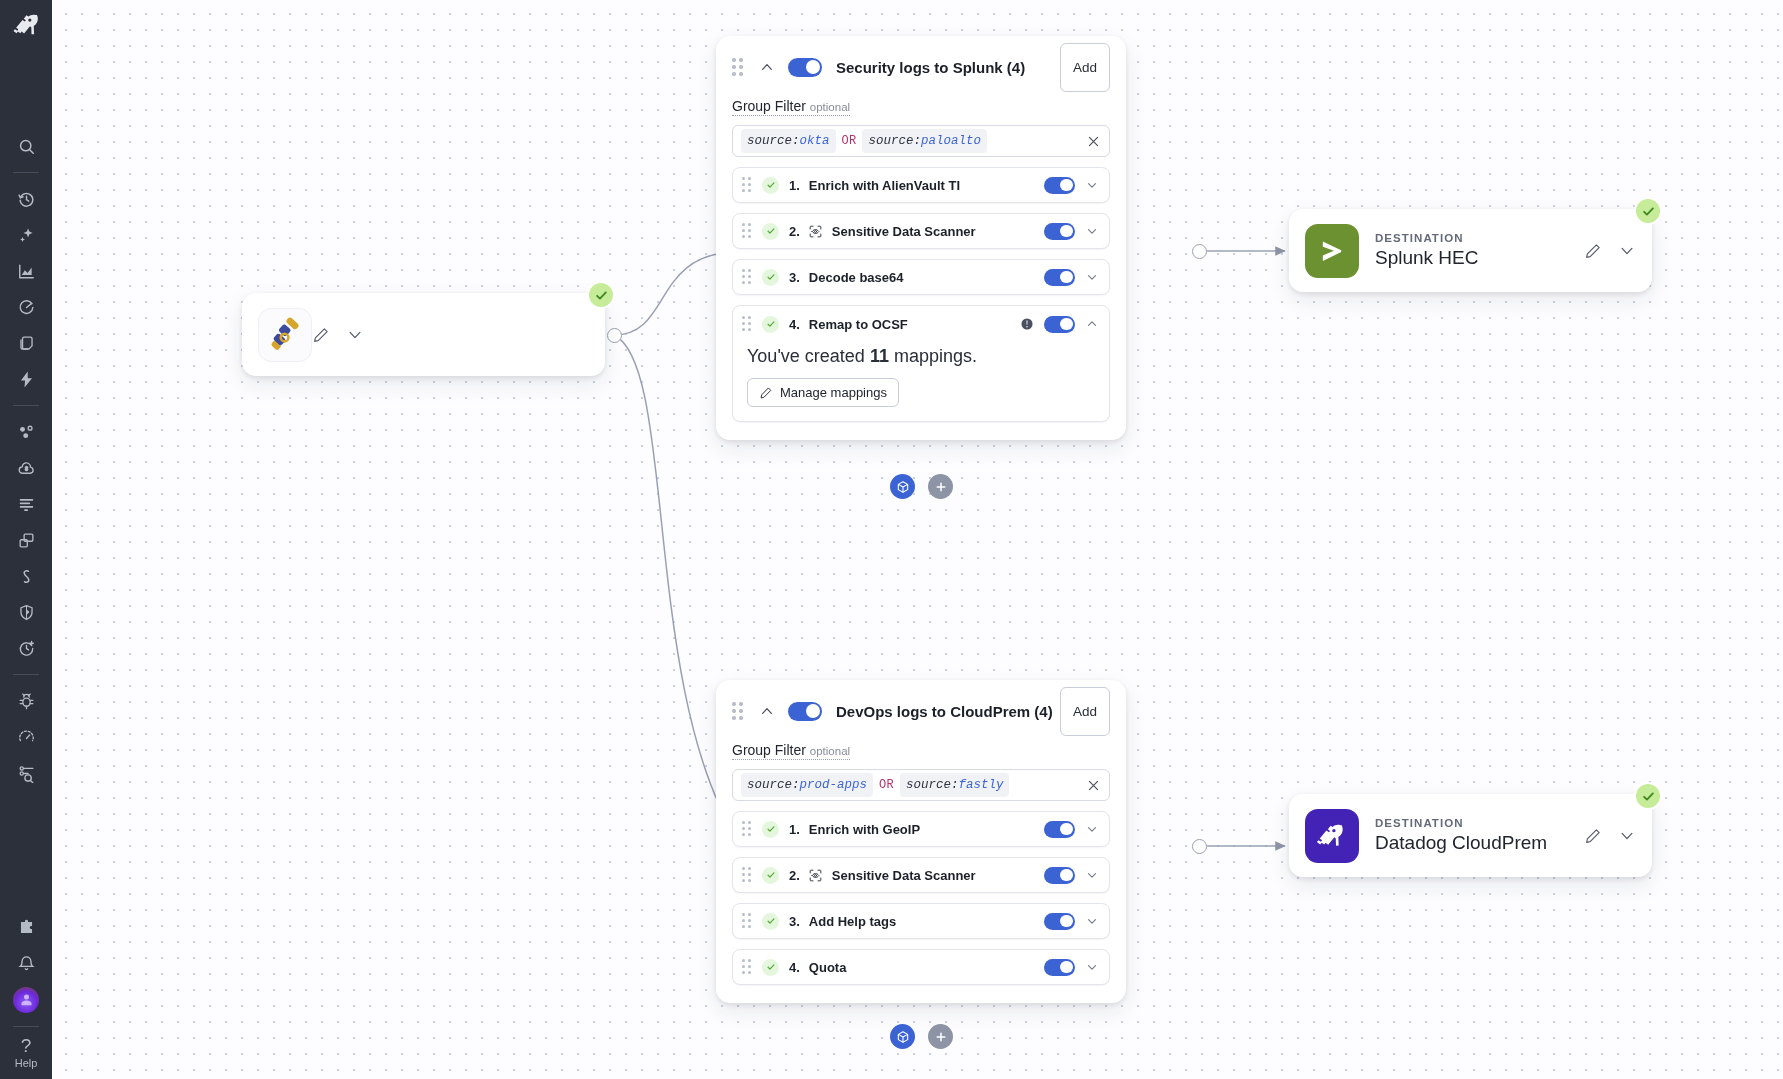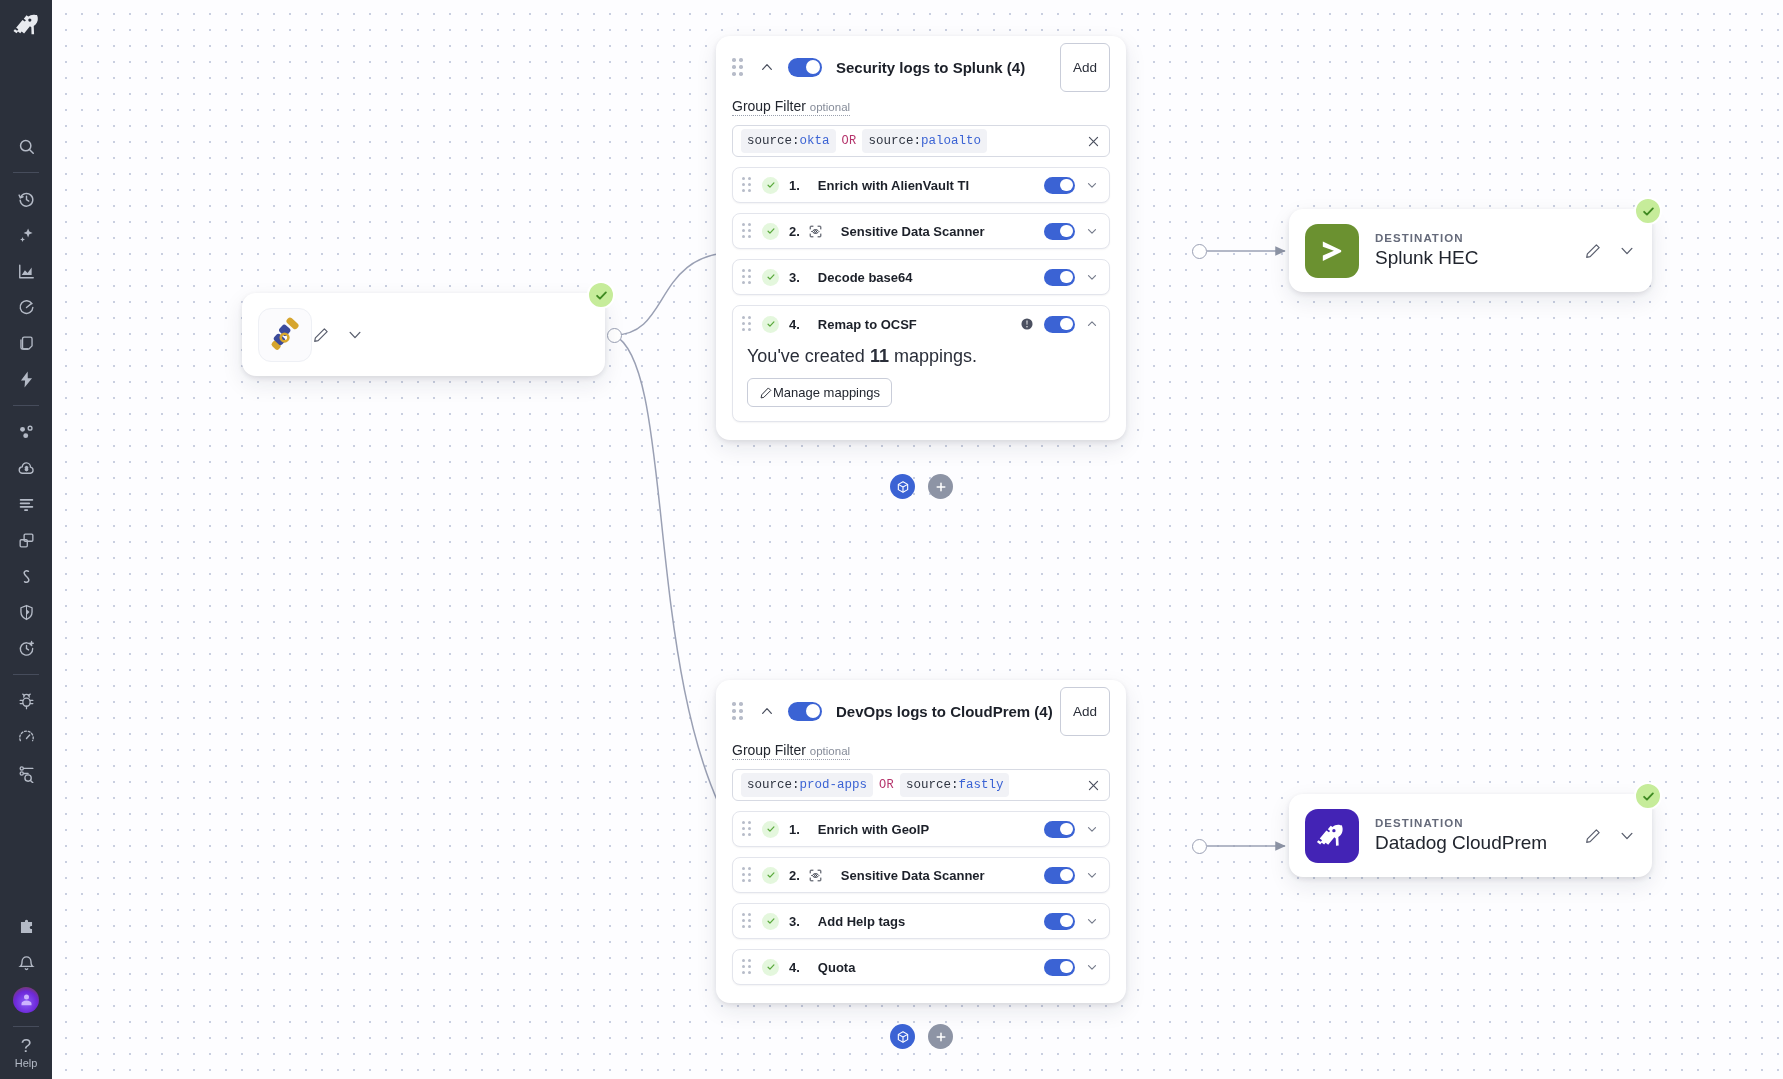--- a/index.html
+++ b/index.html
@@ -139,21 +139,21 @@
     margin-top: 14px; font-size: 14px; color: #22262f;
     border-bottom: 1.5px dotted #9aa0ae; display: inline-block; padding-bottom: 1px;
   }
   .filter-label .opt { font-size: 11.5px; color: #868c99; border: 0; }
   .filter-box {
     margin-top: 9px; height: 32px; border: 1px solid #d7dae3; border-radius: 6px;
     background: #fff; display: flex; align-items: center; padding: 0 8px; gap: 6px;
   }
   .chip {
     font-family: "Liberation Mono", monospace; font-size: 12.5px;
-    background: #f1f2f6; border-radius: 4px; padding: 5px 6px; color: #2e3440;
+    background: #f1f2f6; border-radius: 4px; padding: 5px 6px; color: #2e3440; font-style: italic;
   }
   .chip .v { color: #3b63d4; }
   .op {
     font-family: "Liberation Mono", monospace; font-size: 12px; color: #b5336b;
     letter-spacing: .02em;
   }
   .filter-x { margin-left: auto; color: #4a4f5e; cursor: pointer; display:flex; }
   .filter-x svg { width: 15px; height: 15px; display:block; }
 
   
@@ -172,34 +172,34 @@
   }
   .step-dots i { width: 3px; height: 3px; border-radius: 50%; background: #b7bcc9; display:block; }
   .step-ok {
     width: 17px; height: 17px; border-radius: 50%;
     background: #e4f7dd; display:flex; align-items:center; justify-content:center; flex:none;
   }
   .step-ok svg { width: 10px; height: 10px; color: #5aa93c; }
   .step-num { margin-left: 10px; font-size: 13px; font-weight: 700; color: #1c2029; }
   .step-icon { margin-left: 8px; color: #3a3f4c; display: flex; }
   .step-icon svg { width: 15px; height: 15px; display:block; }
-  .step-name { margin-left: 18px; font-size: 13px; font-weight: 700; color: #1c2029; }
+  .step-name { margin-left: 9px; font-size: 13px; font-weight: 700; color: #1c2029; }
   .step-right { margin-left: auto; display: flex; align-items: center; gap: 10px; }
   .warn { color: #4b5060; display: flex; }
   .warn svg { width: 14px; height: 14px; display:block; }
   .step-caret { color: #767c8c; cursor: pointer; display: flex; }
   .step-caret svg { width: 14px; height: 14px; display:block; }
 
   .step-body { padding: 4px 14px 14px 14px; }
   .step-body p { font-size: 18px; color: #2a2e39; }
   .step-body p b { font-weight: 700; }
   .btn-manage {
     margin-top: 11px; border: 1px solid #c9cdd9; background: #fff;
     border-radius: 6px; font-family: inherit; font-size: 13px; color: #22262f;
-    padding: 6px 11px; cursor: pointer; display: inline-flex; align-items: center; 
+    padding: 6px 11px; cursor: pointer; display: inline-flex; align-items: center; gap: 7px;
   }
   .btn-manage svg { width: 14px; height: 14px; display:block; }
 
   
   .grp-tools {
     position: absolute; display: flex; gap: 13px; align-items: center;
   }
   .tool {
     width: 25px; height: 25px; border-radius: 50%;
     display: flex; align-items: center; justify-content: center; cursor: pointer;

